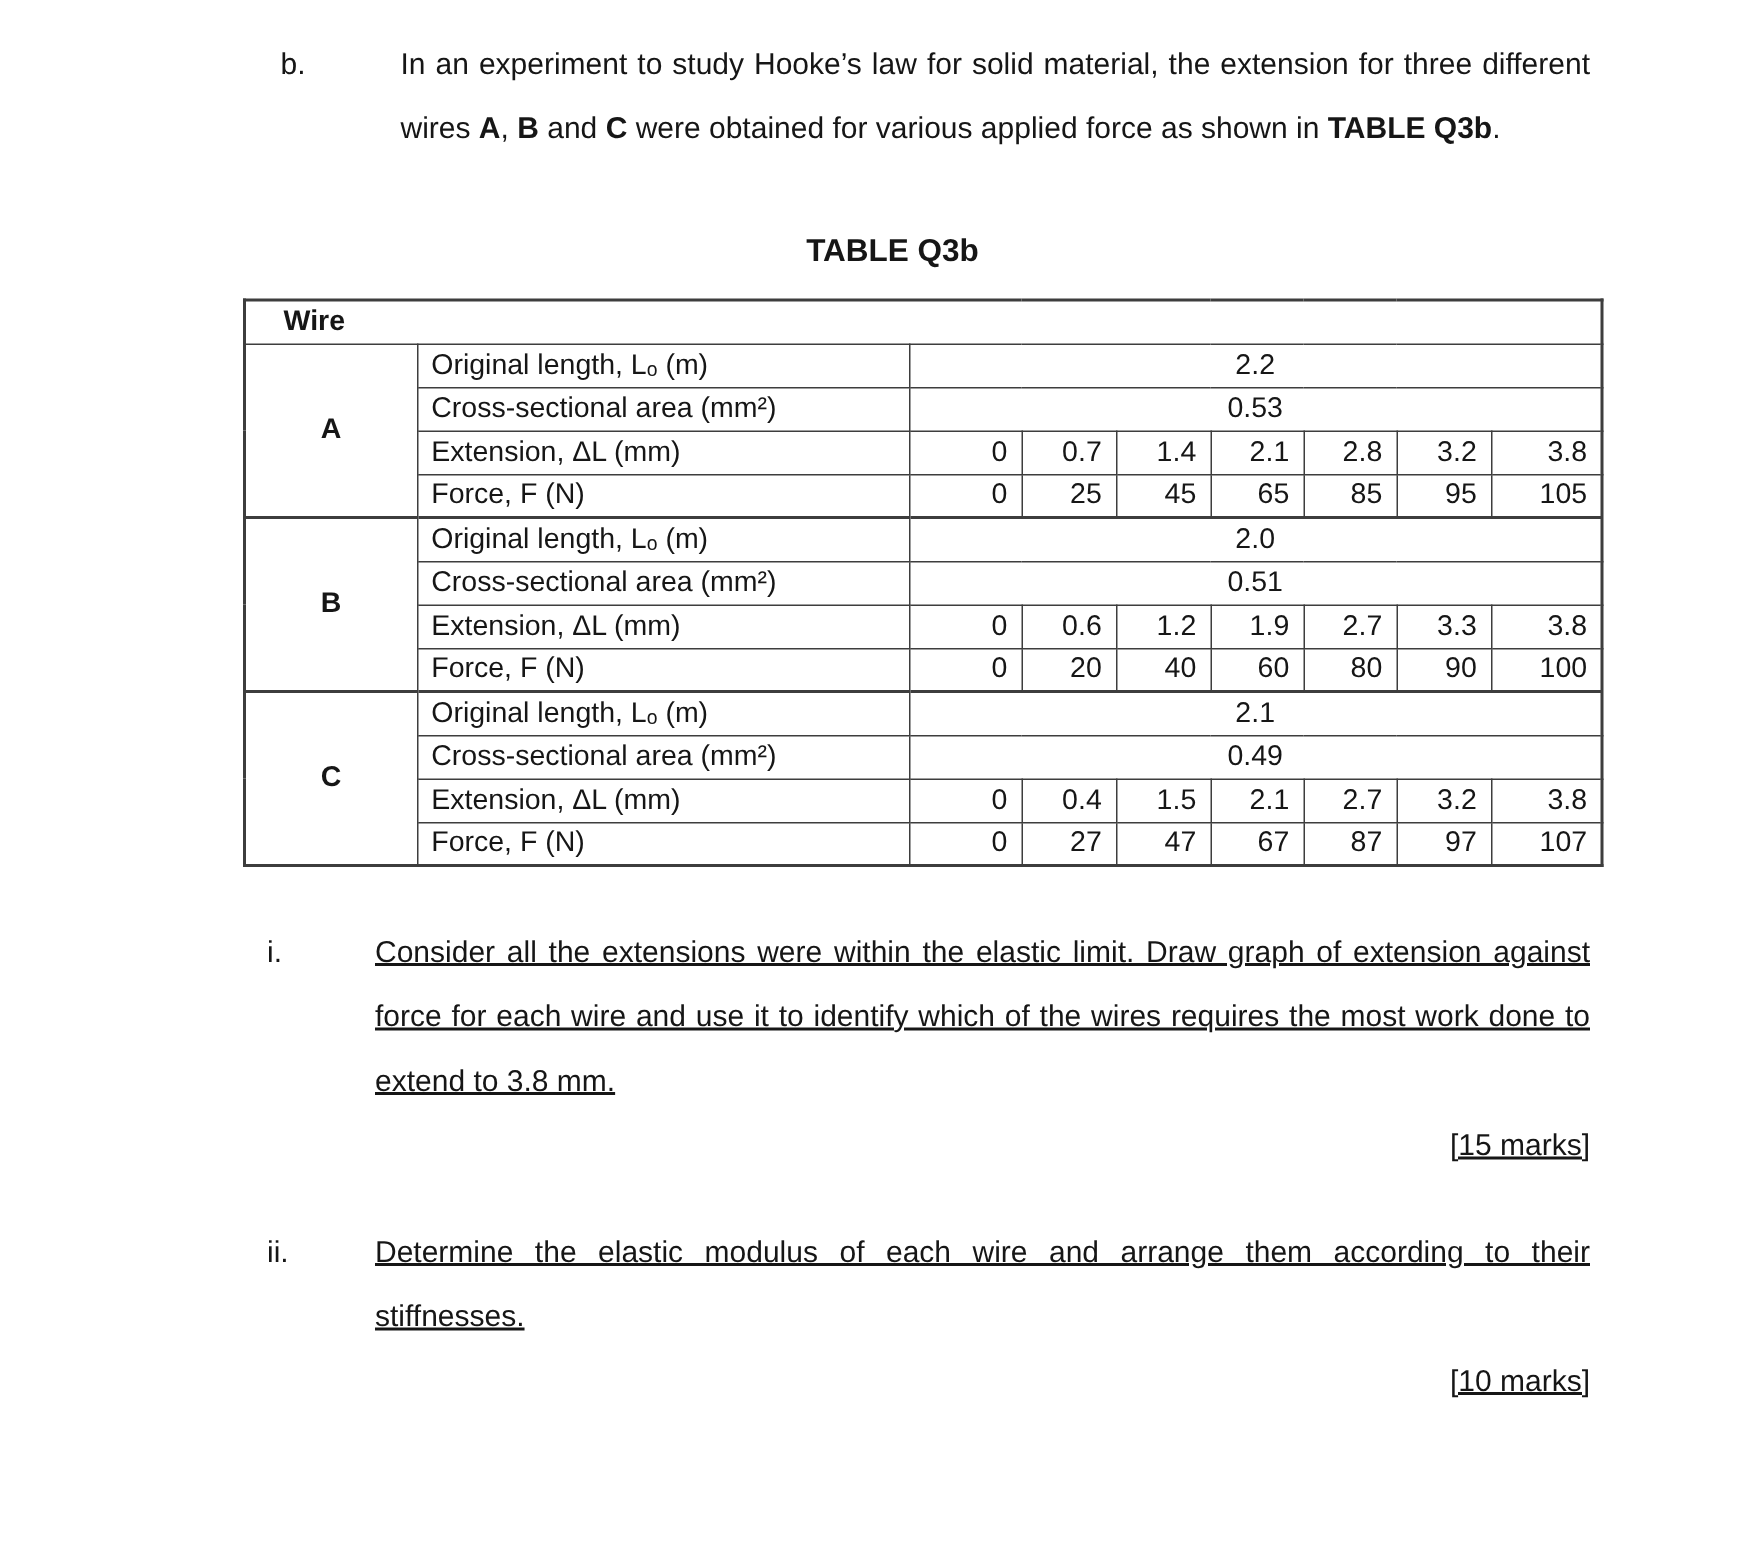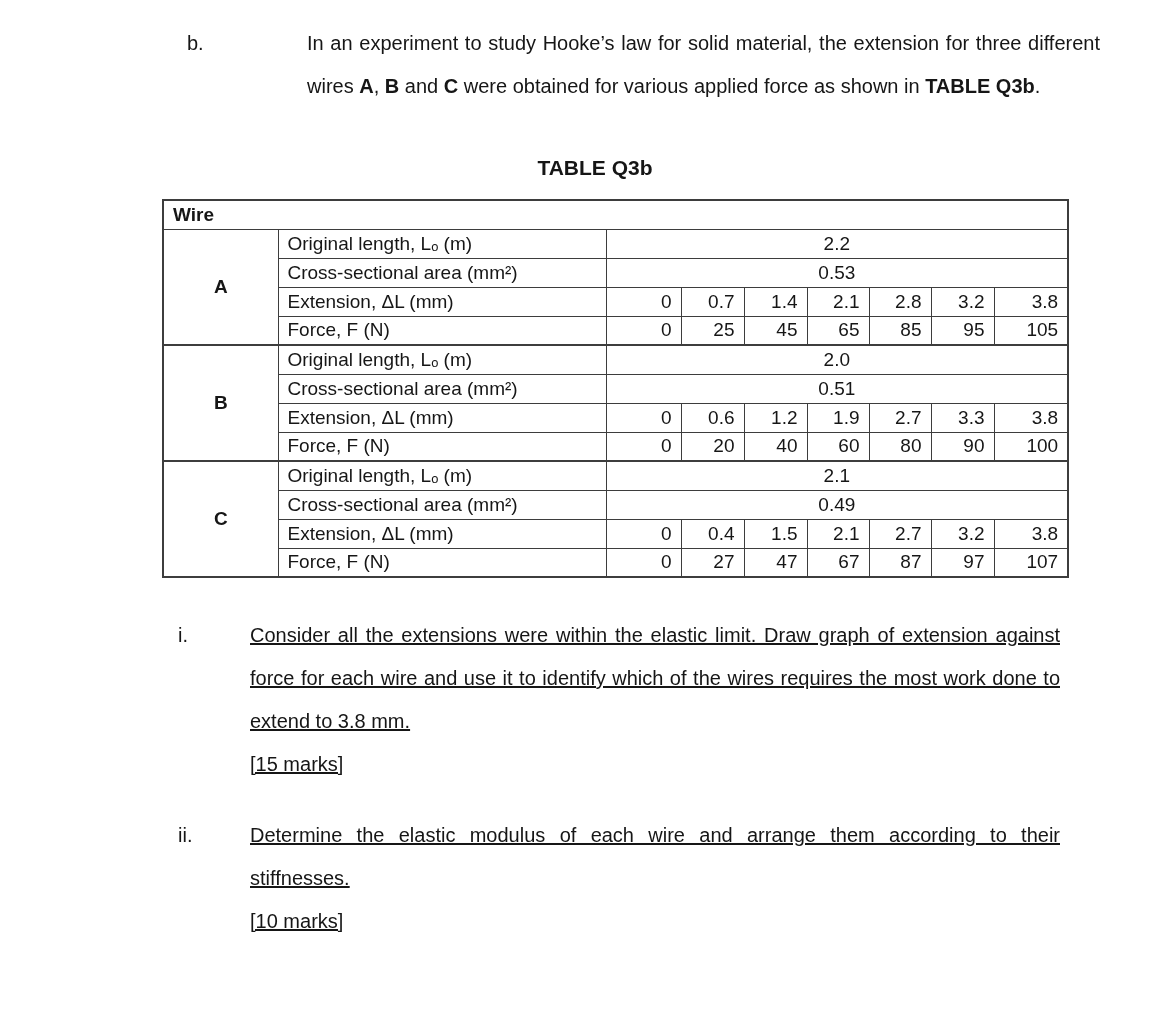--- a/index.html
+++ b/index.html
@@ -25,27 +25,28 @@
     line-height: 43px;
   }
   .qrow .qbody { flex: 0 0 auto; }
   .qtext {
     font-size: 20px;
     line-height: 43px;
     text-align: justify;
   }
   .qrow.intro { margin-left: 187px; }
   .qrow.intro .qlabel { width: 80px; }
-  .qrow.intro .qtext { width: 793px; margin-left: 40px; }
+  .qrow.intro .qtext { width: 793px; }
   .qrow.sub { margin-left: 178px; }
   .qrow.sub .qlabel { width: 72px; }
   .qrow.sub .qbody { width: 810px; text-decoration: underline; }
   .marks {
     font-size: 20px;
     line-height: 43px;
+    text-align: right;
   }
   b, .bold { font-weight: bold; }
 
   
   .table-title {
     margin-top: 45px;
     margin-left: 140px;
     width: 910px;
     text-align: center;
     font-size: 21px;
@@ -61,21 +62,21 @@
     border: 2px solid #3d3d3d;
     font-size: 19px;
   }
   table.q3b td {
     border: 1px solid #3d3d3d;
     height: 29px;
     vertical-align: middle;
     overflow: hidden;
     white-space: nowrap;
   }
-  td.wire-header { font-weight: bold; padding-left: 9px; border-bottom-width: 2px; }
+  td.wire-header { font-weight: bold; padding-left: 25px; border-bottom-width: 2px; }
   td.wire-name { font-weight: bold; text-align: center; }
   td.prop { padding-left: 9px; }
   td.merged { text-align: center; }
   td.num { text-align: right; padding-right: 9px; }
   tr.section-top td { border-top-width: 2px; }
 
   .q-i { margin-top: 36px; }
   .q-ii { margin-top: 28px; }
 </style>
 </head>

